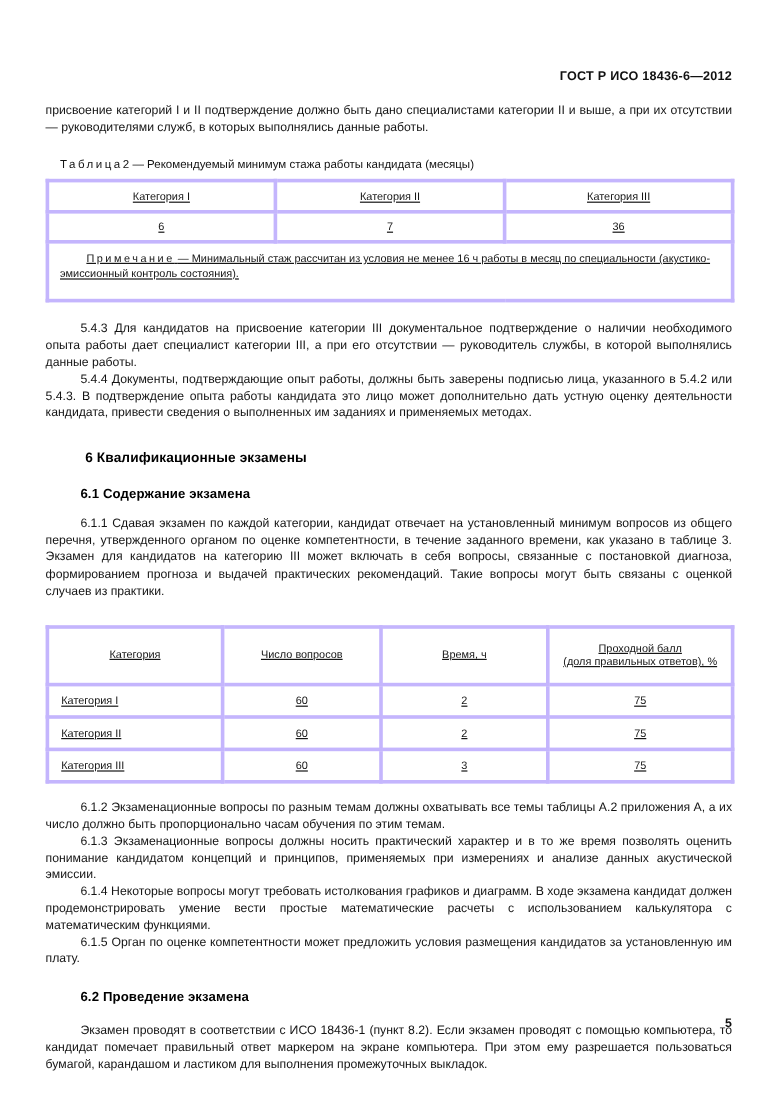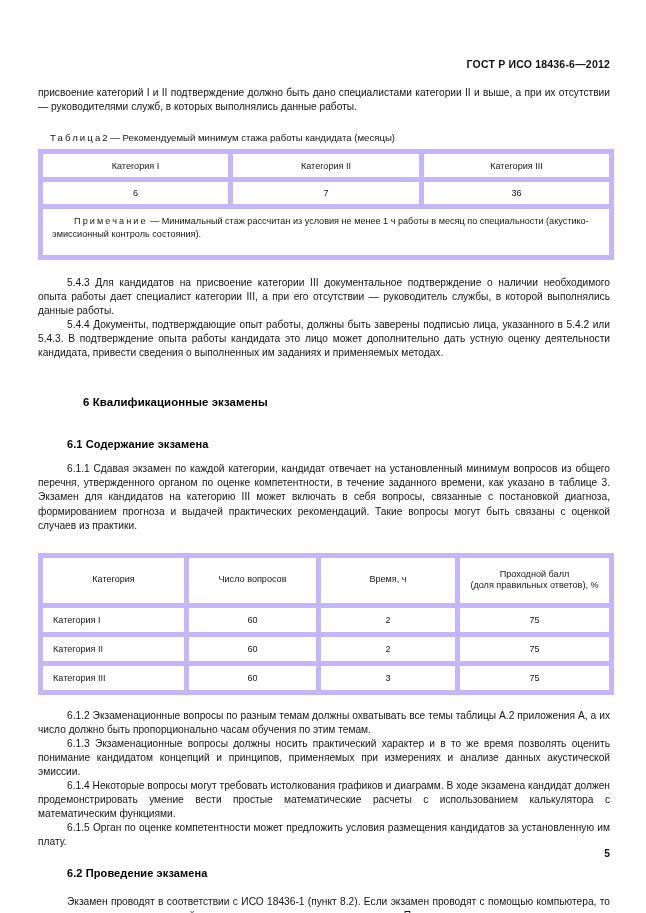--- a/index.html
+++ b/index.html
@@ -61,21 +61,21 @@
   }
   .spacer-6 { height: 6px; }
   .spacer-12 { height: 12px; }
   .spacer-14 { height: 14px; }
   .spacer-16 { height: 16px; }
   .spacer-18 { height: 18px; }
   .spacer-20 { height: 20px; }
 
   
   h2.heading-1 {
-    margin: 16px;
+    margin: 4px;
     font-size: 11.4px;
     font-weight: bold;
     color: #000;
     text-indent: 29px;
     letter-spacing: 0.1px;
   }
   h3.heading-2 {
     margin: 0;
     font-size: 11px;
     font-weight: bold;
@@ -97,24 +97,25 @@
 
   
   table.gost {
     border-collapse: collapse;
     width: 571px;
     table-layout: fixed;
     font-size: 9.1px;
     color: #161616;
   }
   table.gost td {
-    border: 5px solid #c4b5fd;
+    border: 3px solid #c4b5fd;
     padding: 0;
     text-align: center;
     vertical-align: middle;
+    text-decoration: underline;
   }
   
   .t2 td.hcell { height: 23px; }
   .t2 td.vcell { height: 22px; }
   .t2 td.note {
     height: 36px;
     text-align: left;
     vertical-align: top;
     padding: 6px 9px 4px 9px;
     line-height: 12.8px;
@@ -178,21 +179,21 @@
             <td class="hcell">Категория I</td>
             <td class="hcell">Категория II</td>
             <td class="hcell">Категория III</td>
           </tr>
           <tr>
             <td class="vcell">6</td>
             <td class="vcell">7</td>
             <td class="vcell">36</td>
           </tr>
           <tr>
-            <td class="note" colspan="3"><span class="noteword">Примечание</span> <span>— Минимальный стаж рассчитан из условия не менее 1 ч работы в месяц по специальности (акустико-эмиссионный контроль состояния).</span></td>
+            <td class="note" colspan="3"><span class="noteword">Примечание</span> <span>— Минимальный стаж рассчитан из условия не менее 16 ч работы в месяц по специальности (акустико-эмиссионный контроль состояния).</span></td>
           </tr>
         </tbody>
       </table>
 
       <div class="spacer-16"></div>
 
       <p class="para indent">5.4.3  Для кандидатов на присвоение категории III документальное подтверждение о наличии необходимого опыта работы дает специалист категории III, а при его отсутствии — руководитель службы, в которой выполнялись данные работы.</p>
       <p class="para indent">5.4.4  Документы, подтверждающие опыт работы, должны быть заверены подписью лица, указанного в 5.4.2 или 5.4.3. В подтверждение опыта работы кандидата это лицо может дополнительно дать устную оценку деятельности кандидата, привести сведения о выполненных им заданиях и применяемых методах.</p>
 
       <div class="spacer-20"></div>

